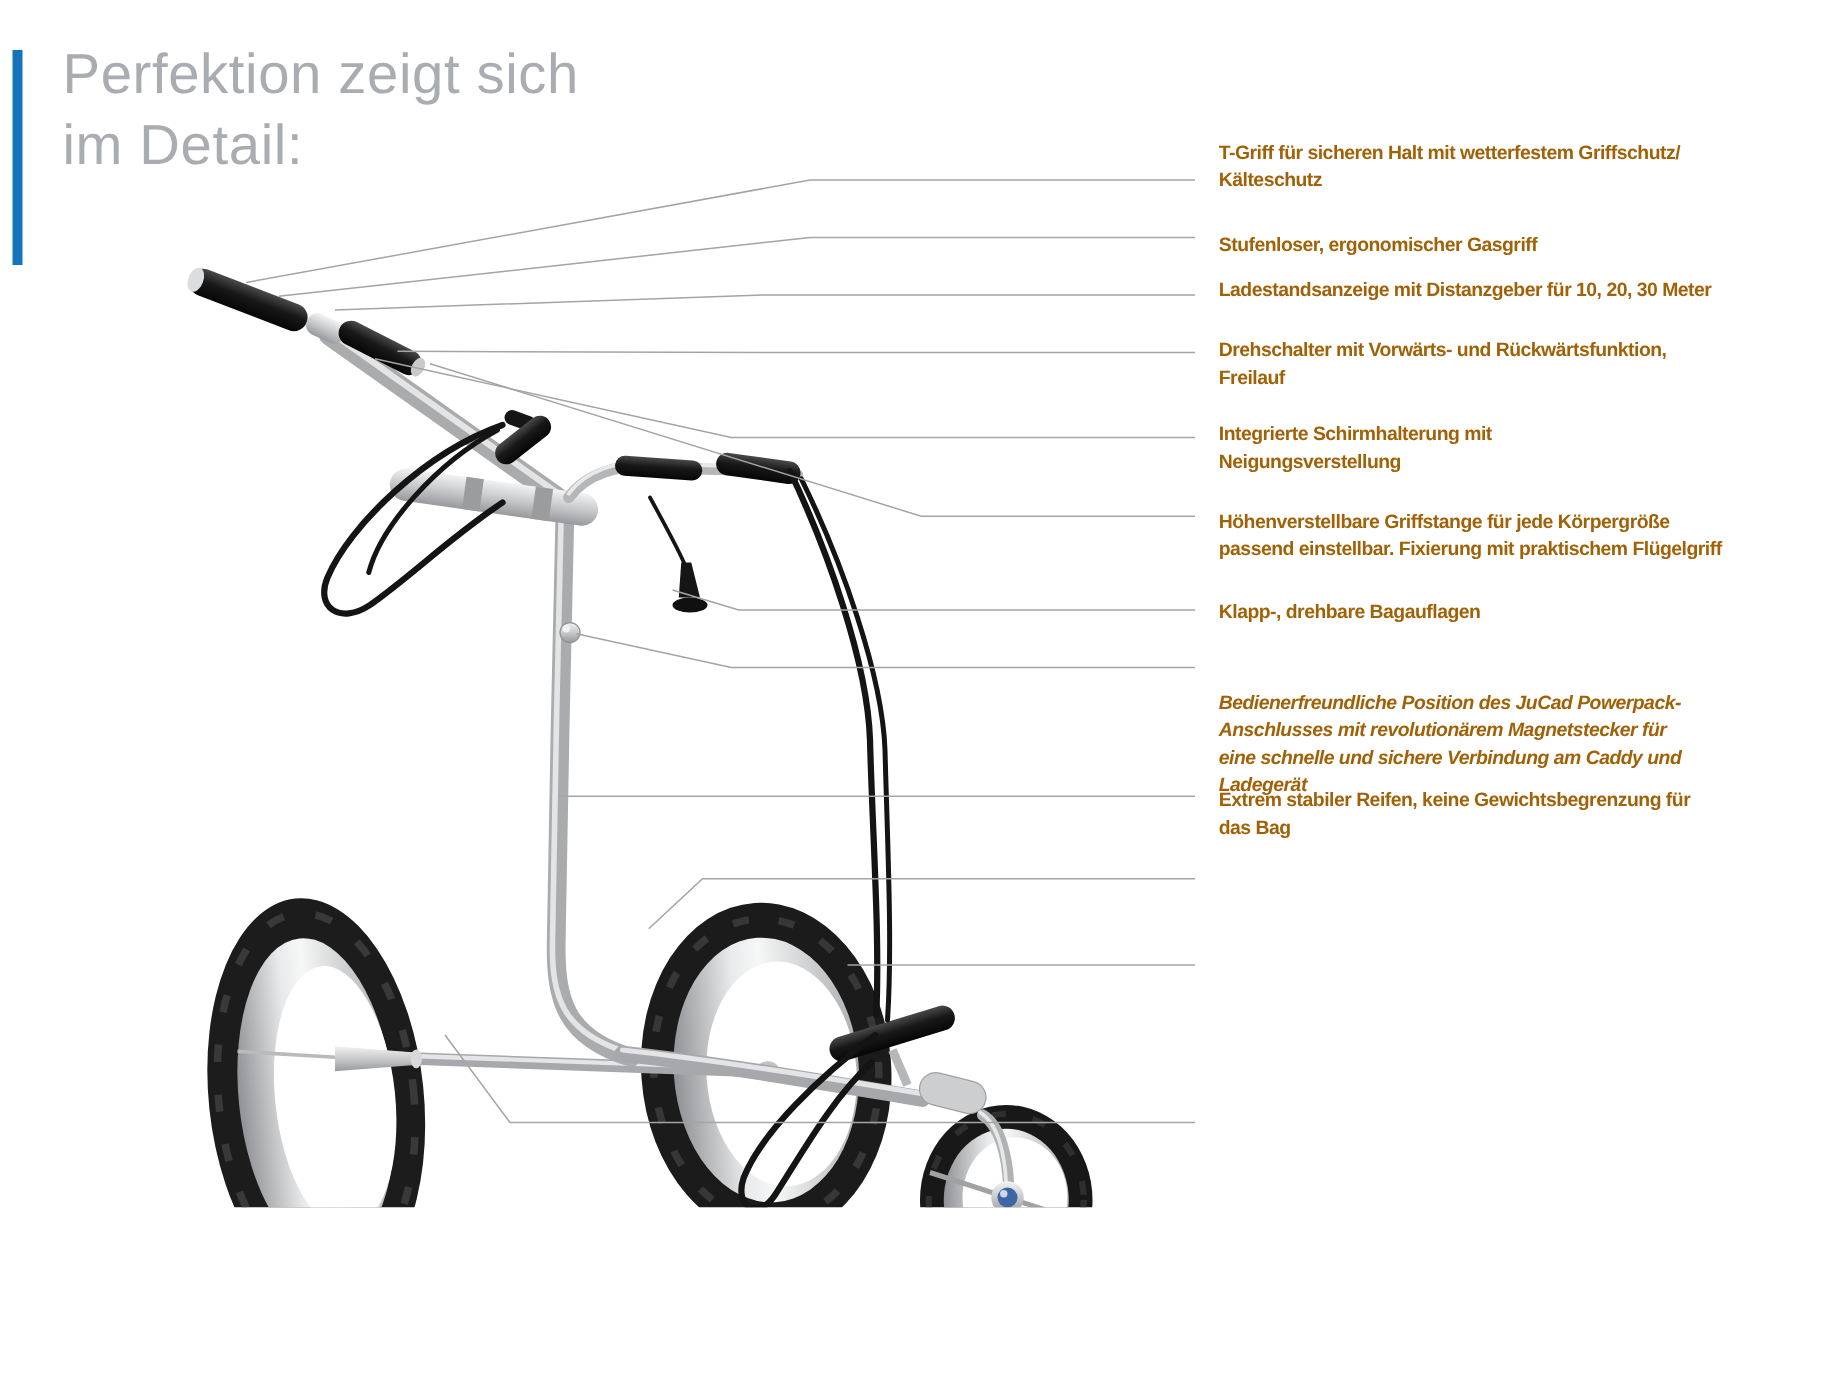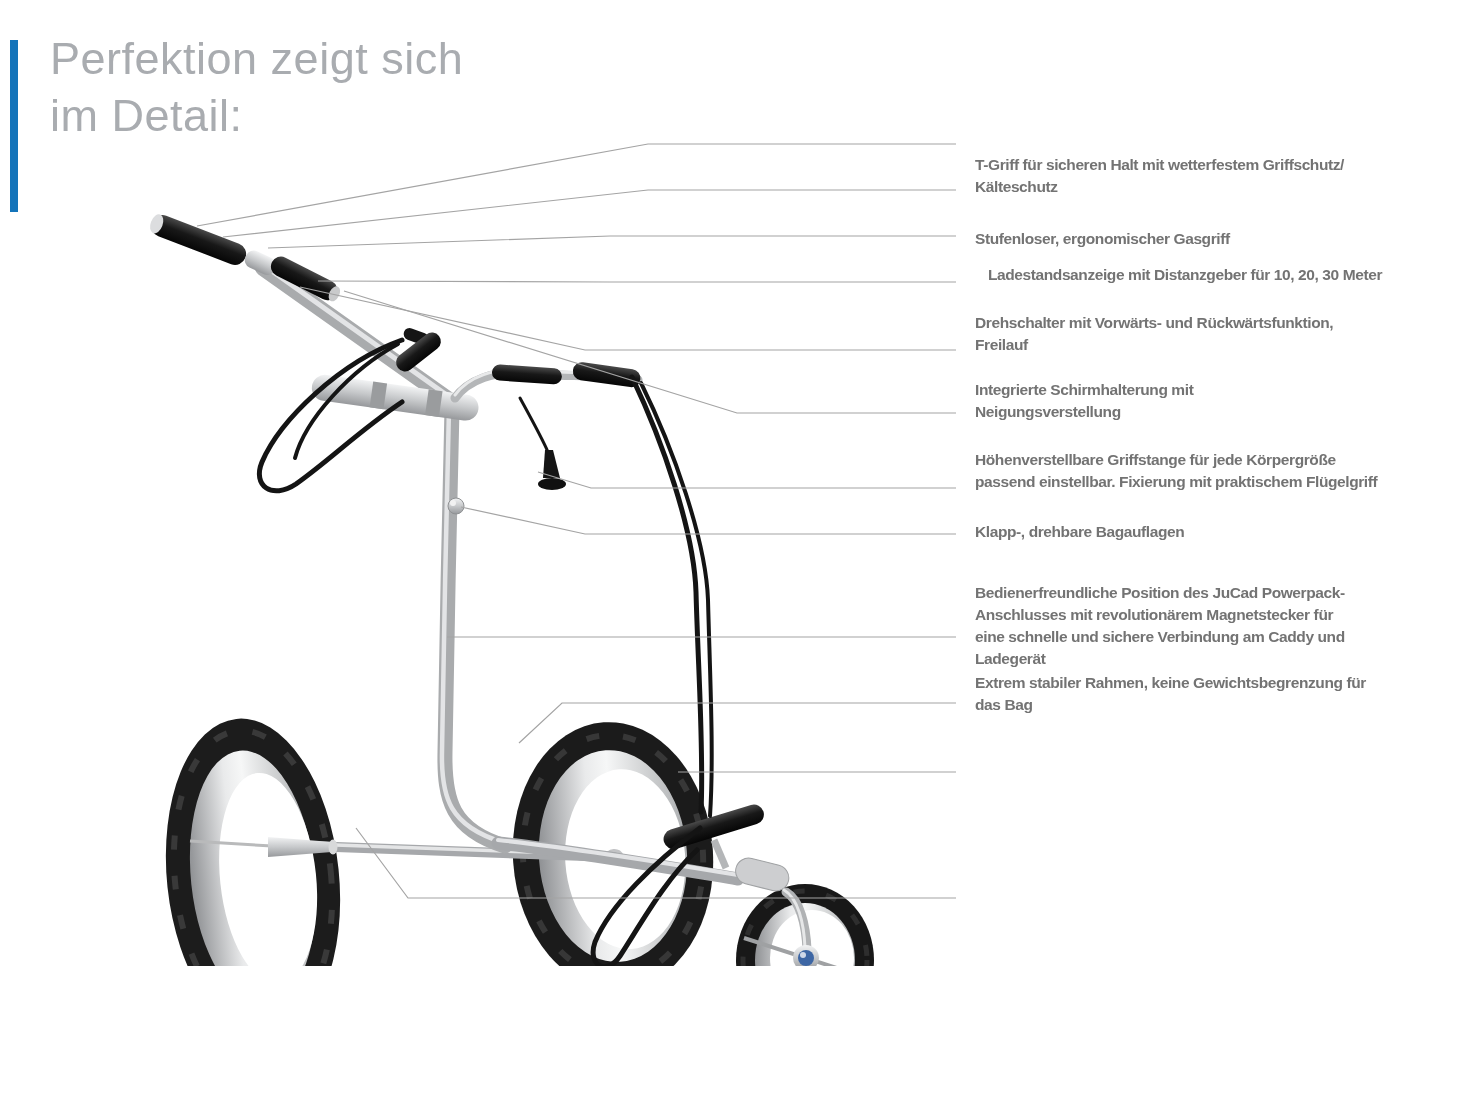--- a/index.html
+++ b/index.html
@@ -4,22 +4,22 @@
 <style>
   html,body{margin:0;padding:0;background:#ffffff;}
   #page{position:relative;width:1459px;height:966px;background:#ffffff;overflow:hidden;
         font-family:"Liberation Sans","DejaVu Sans",sans-serif;}
   #accent-bar{position:absolute;left:10px;top:40px;width:8px;height:172px;background:#1474ba;}
   #page-title{position:absolute;left:50px;top:30px;color:#a9acb0;font-size:45px;font-weight:300;
         line-height:57px;letter-spacing:0.5px;white-space:pre-line;}
   #caption{position:absolute;left:14px;top:1027px;color:#3a3a3a;font-size:17px;font-weight:700;
         letter-spacing:-0.3px;}
   #annotation-layer{position:absolute;left:0;top:0;width:1459px;height:1119px;}
-  .annotation{position:absolute;left:975px;width:420px;color:#737373;font-size:15.5px;
-        font-weight:700;letter-spacing:-0.4px;line-height:22px;white-space:pre-line;margin-top:42px;}
+  .annotation{position:absolute;left:975px;width:420px;color:#a16207;font-size:15.5px;
+        font-weight:700;letter-spacing:-0.4px;line-height:22px;white-space:pre-line;}
   #scene{position:absolute;left:0;top:0;}
   #leader-lines polyline{fill:none;stroke:#a4a4a4;stroke-width:1.2;}
 </style>
 </head>
 <body>
 
 <div id="page">
 
   <div id="accent-bar" style="background: rgb(20, 116, 186);"></div>
   <div id="page-title">Perfektion zeigt sich
@@ -176,29 +176,29 @@
         <polyline points="519,743 562,703 956,703" stroke="#a4a4a4"></polyline>
         <polyline points="678,772 956,772" stroke="#a4a4a4"></polyline>
         <polyline points="356,828 408,898 956,898" stroke="#a4a4a4"></polyline>
       </g>
   </svg>
 
   <div id="annotation-layer">
       <div class="annotation" style="top: 112px;">T-Griff für sicheren Halt mit wetterfestem Griffschutz/
 Kälteschutz</div>
       <div class="annotation" style="top: 186px;">Stufenloser, ergonomischer Gasgriff</div>
-      <div class="annotation" style="top: 222px; text-align: center;">Ladestandsanzeige mit Distanzgeber für 10, 20, 30 Meter</div>
+      <div class="annotation" style="top: 222px;">Ladestandsanzeige mit Distanzgeber für 10, 20, 30 Meter</div>
       <div class="annotation" style="top: 270px;">Drehschalter mit Vorwärts- und Rückwärtsfunktion,
 Freilauf</div>
       <div class="annotation" style="top: 337px;">Integrierte Schirmhalterung mit
 Neigungsverstellung</div>
       <div class="annotation" style="top: 407px;">Höhenverstellbare Griffstange für jede Körpergröße
 passend einstellbar. Fixierung mit praktischem Flügelgriff</div>
       <div class="annotation" style="top: 479px;">Klapp-, drehbare Bagauflagen</div>
-      <div class="annotation" style="top: 540px;">Bedienerfreundliche Position des JuCad Powerpack-
+      <div class="annotation" style="top: 552px; font-style: italic;">Bedienerfreundliche Position des JuCad Powerpack-
 Anschlusses mit revolutionärem Magnetstecker für
 eine schnelle und sichere Verbindung am Caddy und
 Ladegerät</div>
-      <div class="annotation" style="top: 630px;">Extrem stabiler Rahmen, keine Gewichtsbegrenzung für
+      <div class="annotation" style="top: 630px;">Extrem stabiler Reifen, keine Gewichtsbegrenzung für
 das Bag</div>
     </div>
 
 </div>
 
 </body></html>

